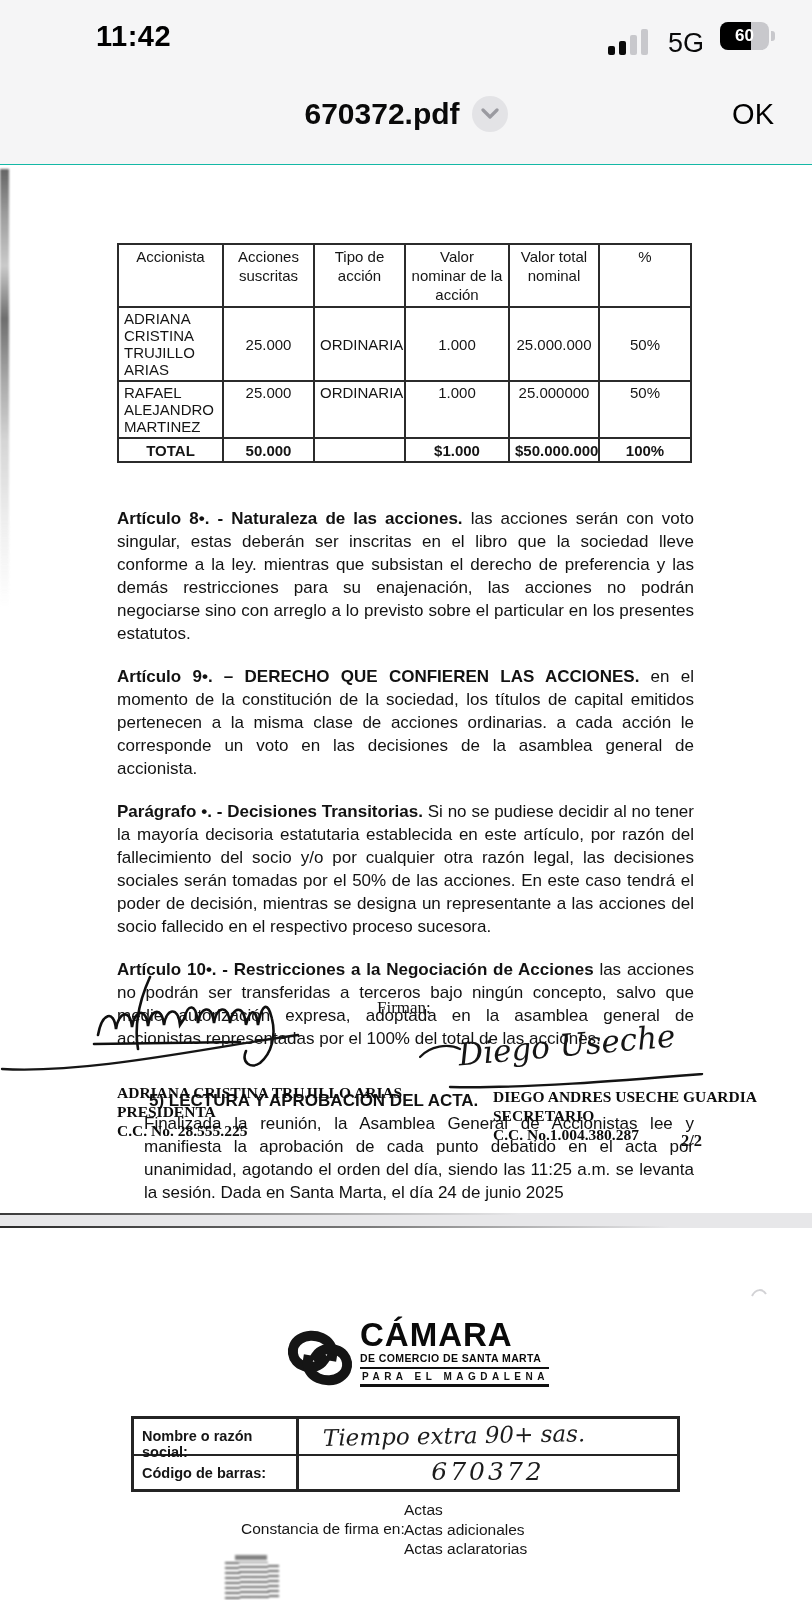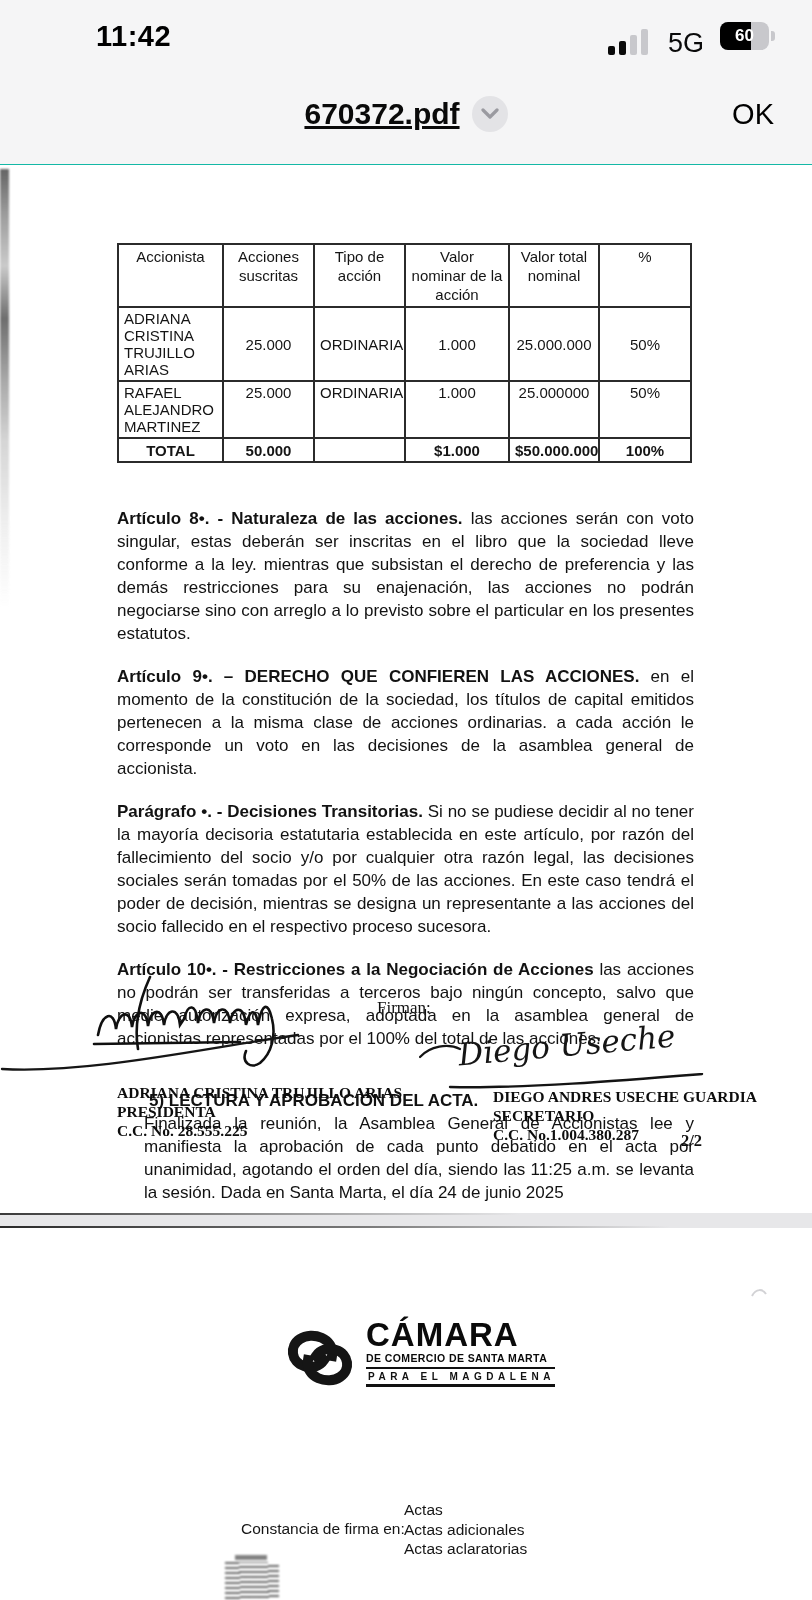--- a/index.html
+++ b/index.html
@@ -18,21 +18,21 @@
   .status-right { position:absolute; right:37px; top:22px; display:flex; align-items:center; gap:16px; }
   .net-label { font-size:27px; font-weight:500; color:#0a0a0a; }
   .battery { position:relative; width:55px; height:42px; }
   .batt-body { position:absolute; left:0; top:0; width:49px; height:28px; border-radius:8px; background:#c8c8cc; overflow:hidden; }
   .batt-fill { position:absolute; left:0; top:0; width:31px; height:28px; background:#000; }
   .batt-text { position:absolute; left:0; top:0; width:49px; height:28px; line-height:28px; text-align:center; color:#fff; font-size:17px; font-weight:700; z-index:2; }
   .batt-nub { position:absolute; right:0; top:9px; width:4px; height:10px; background:#c8c8cc; border-radius:0 3px 3px 0; }
 
   .nav-row { position:absolute; top:96px; left:0; width:812px; height:46px; }
   .title-group { position:absolute; left:0; width:100%; display:flex; justify-content:center; align-items:center; gap:12px; }
-  .doc-title { font-size:30px; font-weight:700; color:#0a0a0a;text-decoration:underline; }
+  .doc-title { font-size:30px; font-weight:700; color:#0a0a0a; }
   .chev-btn { width:36px; height:36px; border-radius:50%; background:#e3e3e6; display:flex; align-items:center; justify-content:center; }
   .ok-btn { position:absolute; right:38px; top:2px; font-size:29px; font-weight:400; color:#000; }
 
   
   .page1 { position:absolute; top:165px; left:0; width:812px; height:1048px; background:#fff; }
   .scan-edge { position:absolute; left:0; top:4px; width:9px; height:440px; filter:blur(1px); opacity:.85;
     background:linear-gradient(180deg,#4a4a4a 0%,#8a8a8a 10%,#c2c2c2 22%,#565656 34%,#9a9a9a 48%,#cfcfcf 62%,#ececec 80%,rgba(255,255,255,0) 100%); }
   .doc-content { padding:78px 118px 0 117px; }
 
   table.doc-table { width:573px; border-collapse:collapse; font-size:15px; color:#151515; table-layout:fixed; }
@@ -64,21 +64,21 @@
 
   .pagenum { position:absolute; left:681px; top:966px; font-family:"Liberation Serif", serif; font-weight:700; font-size:16.5px; }
 
   
   .gap { position:absolute; top:1213px; left:0; width:812px; height:15px; background:#e7e7e9; }
   .gap .edge1 { position:absolute; top:0; left:0; width:520px; height:2px; background:linear-gradient(90deg,#3a3a3a,#8a8a8a 45%,rgba(0,0,0,0)); }
   .gap .edge2 { position:absolute; bottom:0; left:0; width:670px; height:2px; background:linear-gradient(90deg,#2a2a2a,#7a7a7a 55%,rgba(0,0,0,0)); }
 
   
   .page2 { position:absolute; top:1228px; left:0; width:812px; height:372px; background:#fff; }
-  .logo { position:absolute; left:287px; top:92px; display:flex; align-items:flex-end; gap:13px; }
+  .logo { position:absolute; left:287px; top:92px; display:flex; align-items:flex-end; gap:7px; }
   .logo-text { display:flex; flex-direction:column; }
   .logo-title { font-size:33px; font-weight:800; letter-spacing:1px; line-height:30px; color:#0a0a0a; }
   .logo-sub { font-size:10.5px; font-weight:700; letter-spacing:.4px; margin-top:2px; color:#0a0a0a; white-space:nowrap; }
   .logo-tag { margin-top:3px; border-top:2px solid #111; border-bottom:3px solid #111; padding:2px 0 2px 2px; font-size:10px; font-weight:700; letter-spacing:4.5px; white-space:nowrap; }
   .page2-spec { position:absolute; left:750px; top:58px; opacity:.6; }
 
   .form { position:absolute; left:131px; top:188px; width:549px; border:3px solid #242424; background:#fff; }
   .form-row { display:grid; grid-template-columns:165px 1fr; }
   .form-row.first { border-bottom:2px solid #242424; height:37px; }
   .form-row.second { height:33px; }
@@ -240,20 +240,30 @@
     <div class="logo-text">
       <div class="logo-title">CÁMARA</div>
       <div class="logo-sub">DE COMERCIO DE SANTA MARTA</div>
       <div class="logo-tag">PARA EL MAGDALENA</div>
     </div>
   </div>
   <svg class="page2-spec" width="18" height="14" viewBox="0 0 18 14">
     <path d="M2,10 C6,2 13,3 16,8" fill="none" stroke="#b5b5ba" stroke-width="2"></path>
   </svg>
 
+  <div class="form">
+    <div class="form-row first">
+      <div class="form-label">Nombre o razón social:</div>
+      <div class="form-value name">Tiempo extra 90+ sas.</div>
+    </div>
+    <div class="form-row second">
+      <div class="form-label">Código de barras:</div>
+      <div class="form-value code">670372</div>
+    </div>
+  </div>
 
   <div class="constancia-label">Constancia de firma en:</div>
   <div class="constancia-opts">
     <div>Actas</div>
     <div>Actas adicionales</div>
     <div>Actas aclaratorias</div>
   </div>
 
   <div class="stamp"></div>
 </div>

